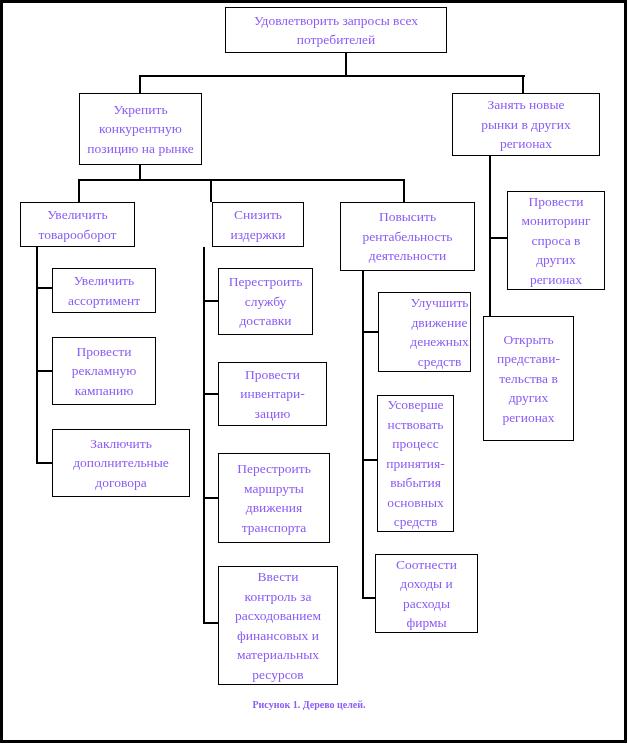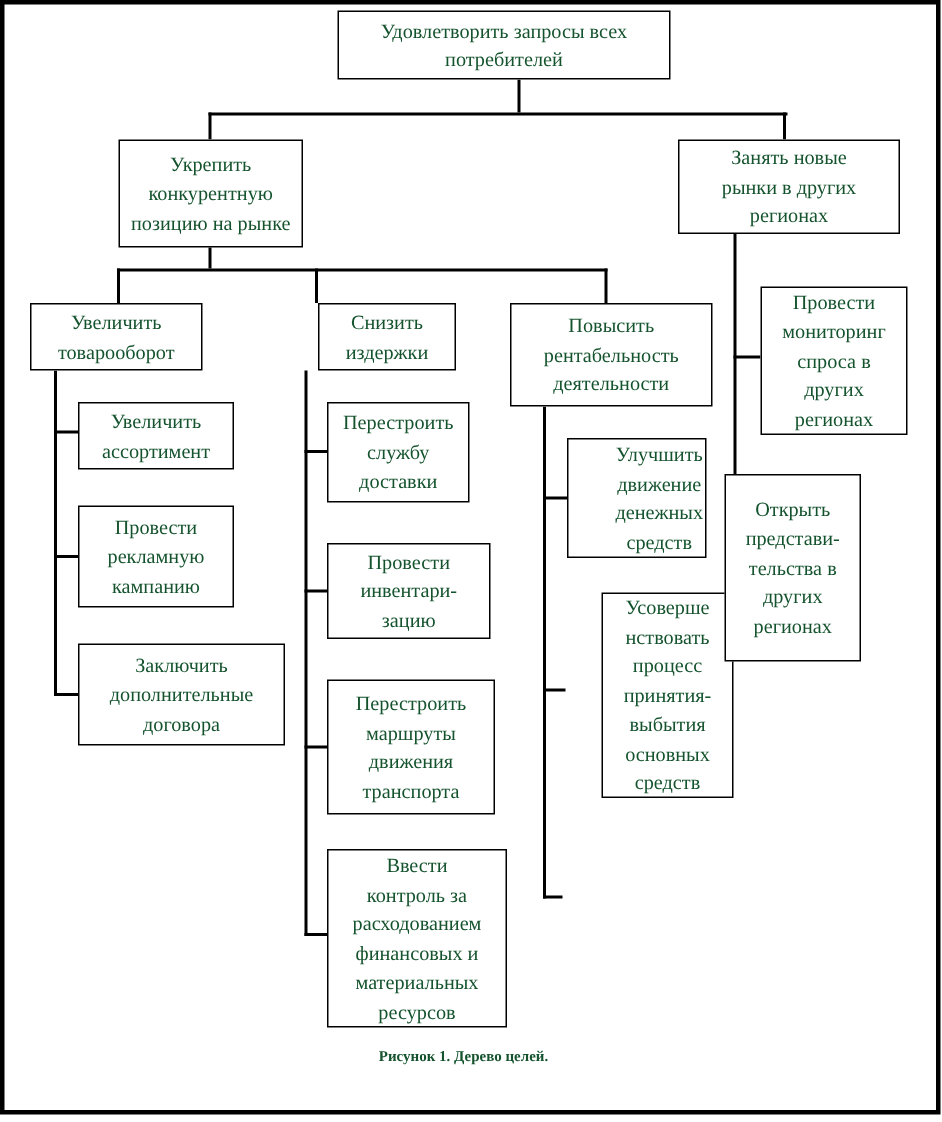--- a/index.html
+++ b/index.html
@@ -2,21 +2,21 @@
 <html><head>
 <meta charset="utf-8">
 <style>
   html, body { margin: 0; padding: 0; background: #ffffff; }
   .canvas {
     position: relative;
     width: 628px;
     height: 748px;
     background: #ffffff;
     font-family: "Liberation Serif", "DejaVu Serif", serif;
-    color: #14532d;
+    color: #8b5cf6;
     overflow: hidden;
   }
   .frame {
     position: absolute;
     left: 0; top: 0;
     width: 627px; height: 743px;
     border: 3px solid #000;
     box-sizing: border-box;
     background: transparent;
   }
@@ -46,21 +46,21 @@
   .n-costs        { left:180px; top:202px; width:92px;  height:45px;margin-left:32px; }
   .n-profitability{ left:340px; top:202px; width:135px; height:69px; }
   .n-assortment   { left:52px;  top:268px; width:104px; height:45px; }
   .n-ad_campaign  { left:52px;  top:337px; width:104px; height:68px; }
   .n-contracts    { left:52px;  top:429px; width:138px; height:68px; }
   .n-delivery     { left:218px; top:268px; width:95px;  height:67px; }
   .n-inventory    { left:218px; top:362px; width:109px; height:64px; }
   .n-routes       { left:218px; top:453px; width:112px; height:90px; }
   .n-control      { left:218px; top:566px; width:120px; height:119px; }
   .n-cash_flow    { left:378px; top:292px; width:93px;  height:80px;padding-left:32px; }
-  .n-assets       { left:377px; top:395px; width:88px;  height:137px;margin-left:24px; }
+  .n-assets       { left:377px; top:395px; width:77px;  height:137px; }
   .n-income       { left:375px; top:554px; width:103px; height:79px; }
   .n-monitoring   { left:507px; top:191px; width:98px;  height:99px; }
   .n-offices      { left:483px; top:316px; width:91px;  height:125px; }
 
   .caption {
     position: absolute;
     left: 223px; top: 699px;
     width: 172px;
     text-align: center;
     font-weight: bold;
@@ -147,20 +147,24 @@
 движение
 денежных
 средств</div>
   <div class="node n-assets">Усоверше
 нствовать
 процесс
 принятия-
 выбытия
 основных
 средств</div>
+  <div class="node n-income">Соотнести
+доходы и
+расходы
+фирмы</div>
   <div class="node n-monitoring">Провести
 мониторинг
 спроса в
 других
 регионах</div>
   <div class="node n-offices">Открыть
 представи-
 тельства в
 других
 регионах</div>

